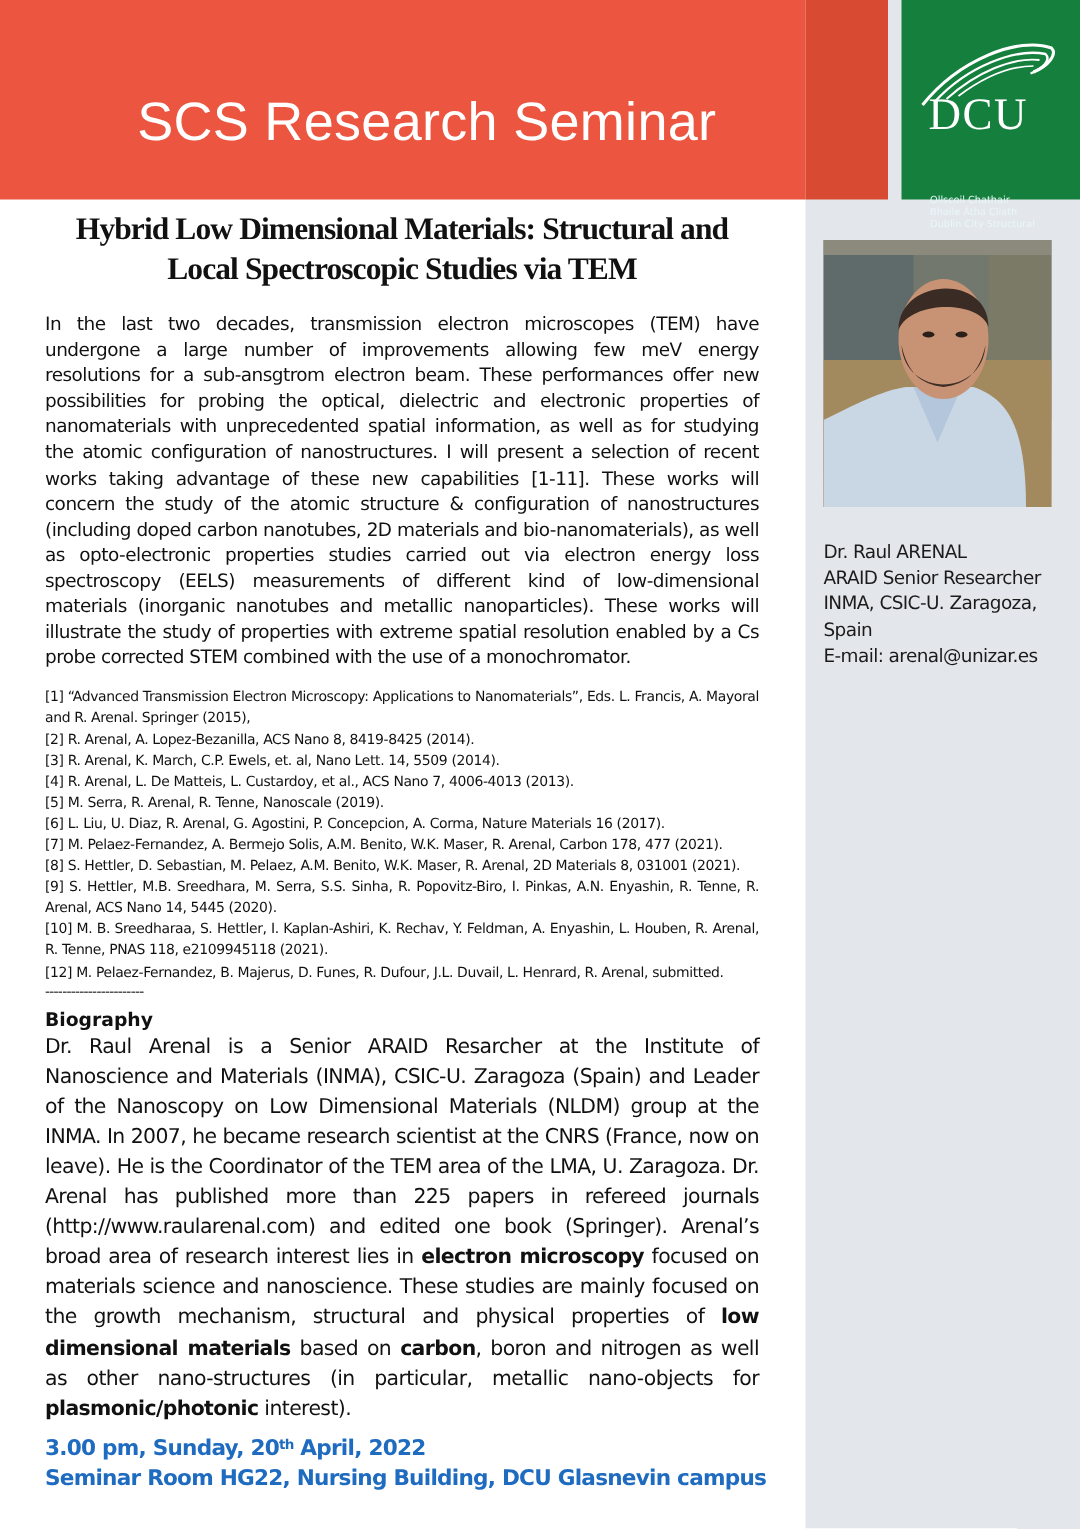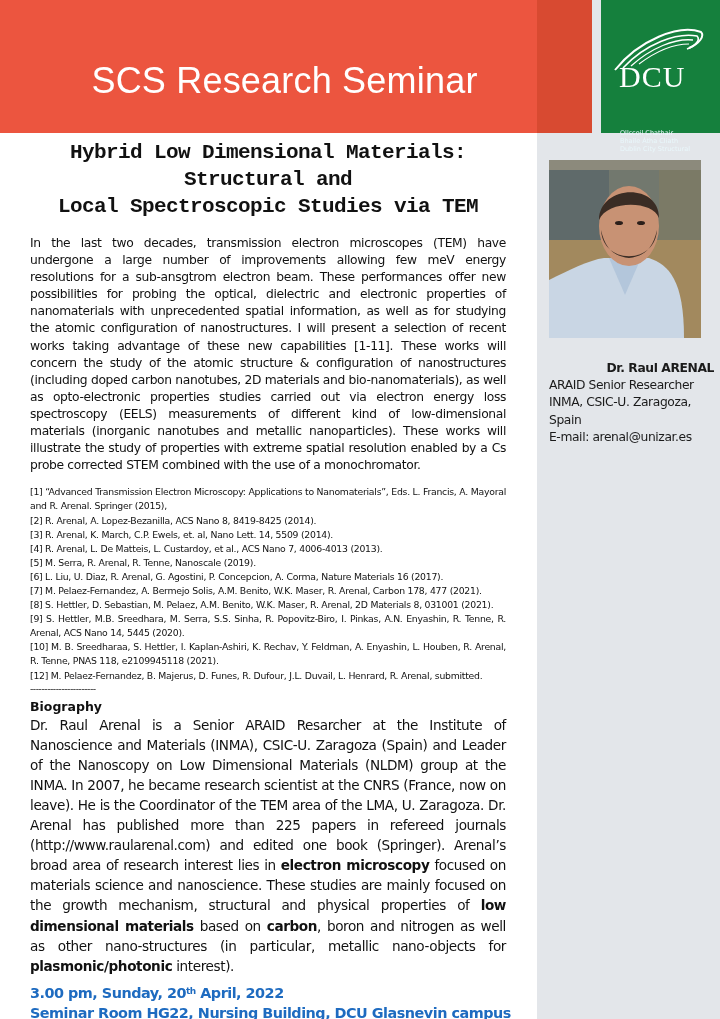--- a/index.html
+++ b/index.html
@@ -16,40 +16,40 @@
 
   .logo-swoosh { position: absolute; left: 8px; top: 18px; width: 98px; height: 58px; }
   .logo-dcu { position: absolute; left: 18px; top: 60px; color: #fff; font-family: "Liberation Serif", serif;
     font-size: 30px; letter-spacing: 1px; }
   .logo-sub { position: absolute; left: 19px; top: 96px; color: #e9f7fb; font-size: 6.5px; line-height: 8px;
     font-family: "DejaVu Sans", sans-serif; margin-top: 33px; }
 
   
   .main { position: absolute; left: 30px; top: 133px; width: 476px; }
   .talk-title { text-align: center; font-weight: bold; font-size: 21px; line-height: 27px; margin-top: 6px;
-    font-family: Liberation Mono, monospace; letter-spacing: -0.6px; width: 500px; margin-left: -12px; }
+    font-family: Liberation Serif, serif; letter-spacing: -0.6px; width: 500px; margin-left: -12px; }
   .abstract { margin-top: 15px; font-size: 12.3px; line-height: 17.1px; text-align: justify;
     font-family: "DejaVu Sans", sans-serif; letter-spacing: -0.35px; }
   .refs { margin-top: 11px; font-size: 9.3px; line-height: 14.1px; text-align: justify;
     font-family: "DejaVu Sans", sans-serif; letter-spacing: -0.25px; }
   .divider { font-size: 9.3px; line-height: 12px; font-family: "DejaVu Sans", sans-serif; letter-spacing: -0.5px; }
   .bio-head { font-weight: bold; font-size: 12.5px; line-height: 17px; margin-top: 3px; font-family: "DejaVu Sans", sans-serif; }
   .bio { font-size: 13.6px; line-height: 20.1px; text-align: justify; font-family: "DejaVu Sans", sans-serif;
     letter-spacing: -0.4px; }
   .bio b { font-weight: bold; }
   .event { margin-top: 5px; color: #1e6bc0; font-weight: bold; font-size: 14.4px; line-height: 20.5px;
     font-family: "DejaVu Sans", sans-serif; letter-spacing: -0.5px; width: 520px; }
   .event sup { font-size: 9px; vertical-align: 4px; }
 
   
   .photo { position: absolute; left: 549px; top: 160px; width: 152px; height: 178px; overflow: hidden;
     background: linear-gradient(180deg, #6f7466 0%, #6d7268 30%, #8a7a5c 60%, #b49a6a 100%); }
   .speaker { position: absolute; left: 549px; top: 360px; width: 165px; font-size: 12.3px; line-height: 17.2px;
     font-family: "DejaVu Sans", sans-serif; letter-spacing: -0.4px; color: #1b1b1b; }
-  .speaker .nm { font-weight: bold; text-align: right; }
+  .speaker .nm { font-weight: normal; }
 </style>
 </head>
 <body>
 
 <div class="right-col"></div>
 <div class="hdr-red"></div>
 <div class="hdr-dark2"></div>
 <div class="hdr-title">SCS Research Seminar</div>
 
 <div class="logo-box">

